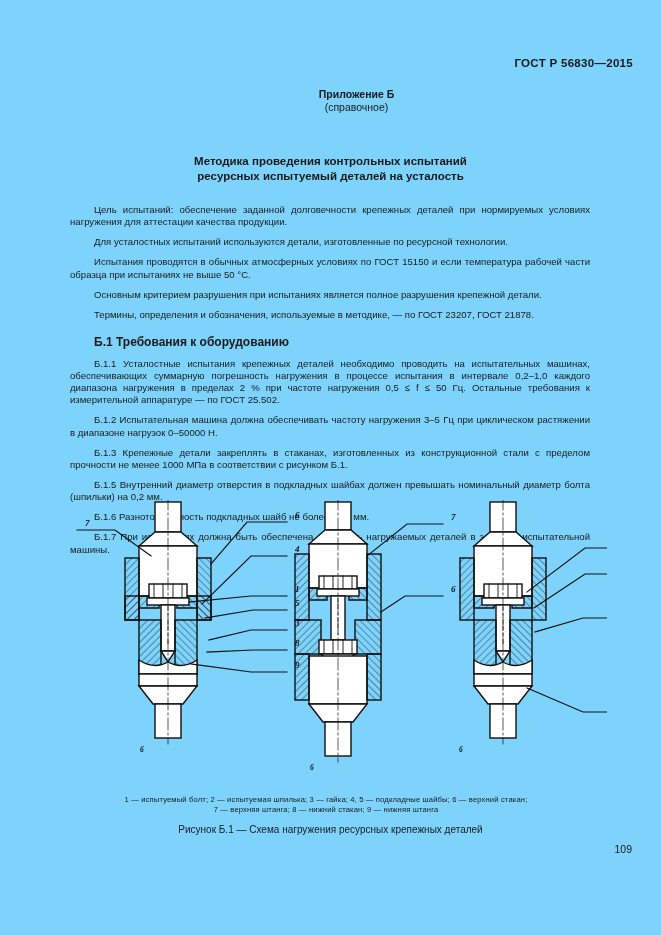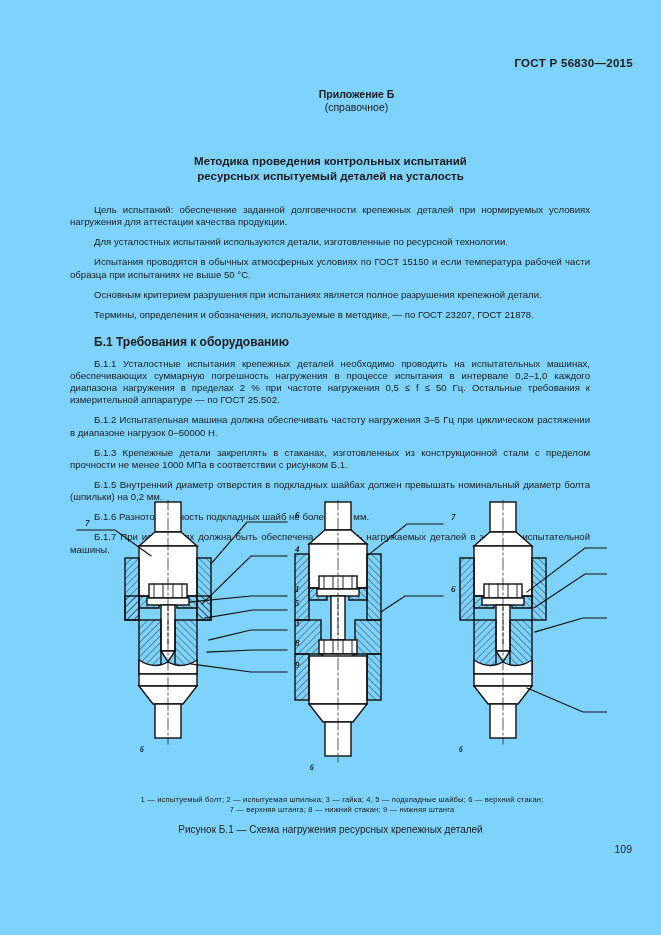--- a/index.html
+++ b/index.html
@@ -93,21 +93,21 @@
     top: 500px;
     left: 55px;
     width: 552px;
     height: 292px;
   }
   .figure-wrap svg { display: block; }
 
   .fig-legend {
     position: absolute;
     top: 795px;
-    left: 74px;
+    left: 58px;
     width: 536px;
     text-align: center;
     font-size: 7.6px;
     line-height: 10.4px;
     letter-spacing: 0.15px;
   }
   .fig-caption {
     position: absolute;
     top: 824px;
     left: 0;

